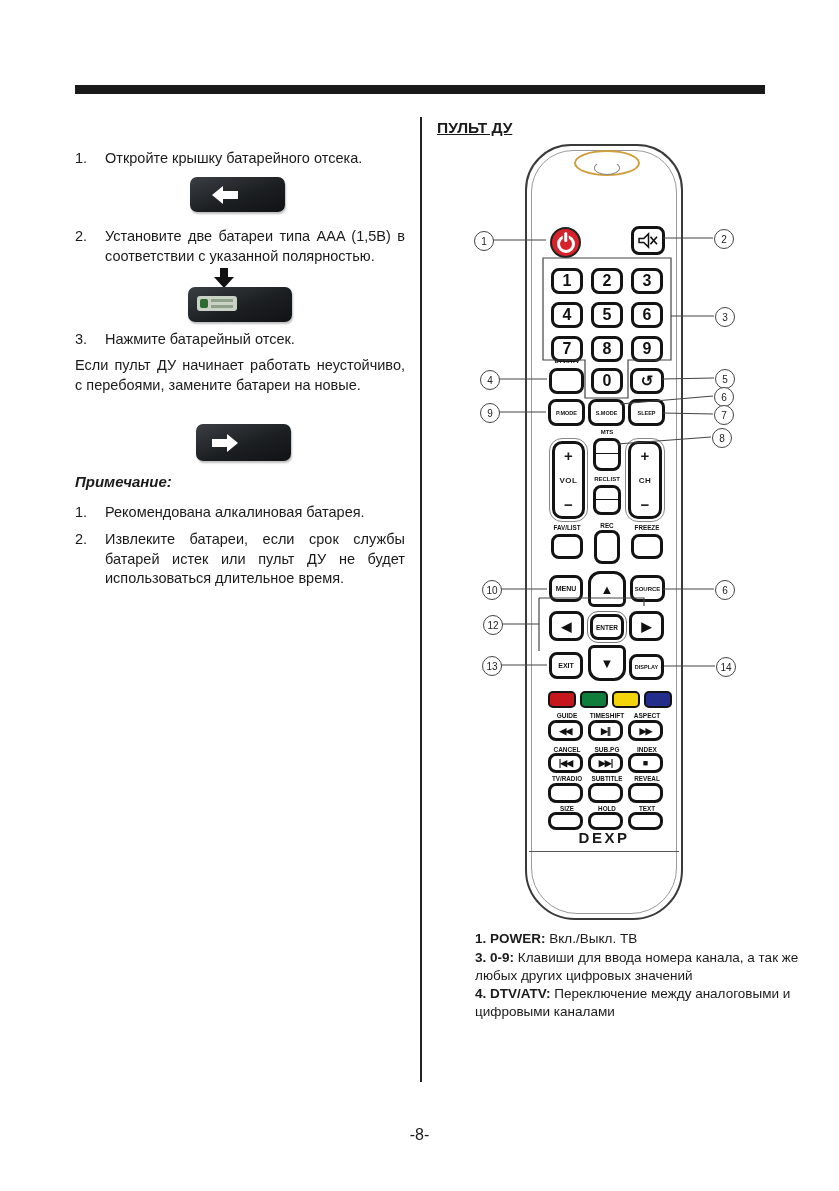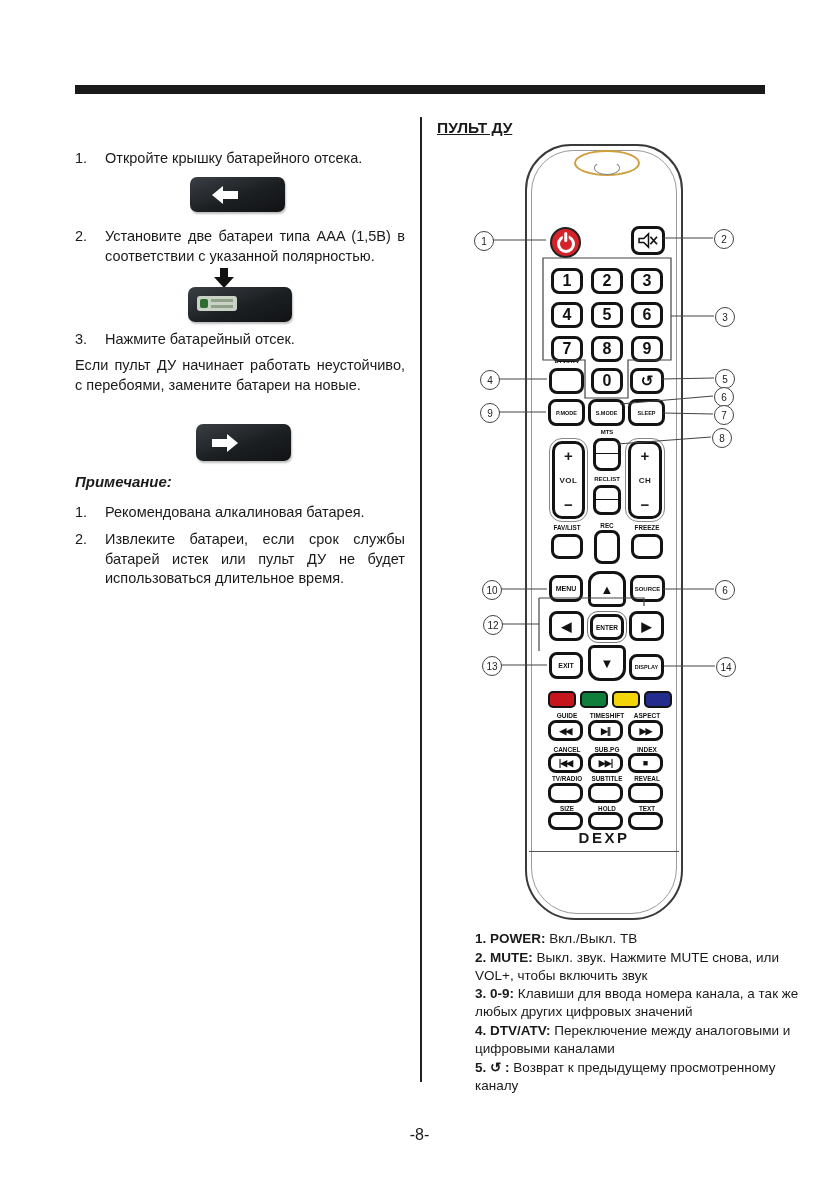--- a/index.html
+++ b/index.html
@@ -299,20 +299,18 @@
   <div class="callout" style="left:712px;top:428px;">8</div>
   <div class="callout" style="left:480px;top:403px;">9</div>
   <div class="callout" style="left:482px;top:580px;">10</div>
   <div class="callout" style="left:715px;top:580px;">6</div>
   <div class="callout" style="left:483px;top:615px;">12</div>
   <div class="callout" style="left:482px;top:656px;">13</div>
   <div class="callout" style="left:716px;top:657px;">14</div>
 
   <div class="abs desc">
     <p><span class="b">1.</span> <span class="b">POWER:</span> <span>Вкл./Выкл. ТВ</span></p>
-    <p><span class="b">2.</span> <span class="b">MUTE:</span> <span>Выкл. звук. Нажмите MUTE снова, или VOL+, чтобы включить звук</span></p>
     <p><span class="b">3.</span> <span class="b">0-9:</span> <span>Клавиши для ввода номера канала, а так же любых других цифровых значений</span></p>
     <p><span class="b">4.</span> <span class="b">DTV/ATV:</span> <span>Переключение между аналоговыми и цифровыми каналами</span></p>
-    <p><span class="b">5.</span> <span class="b">↺ :</span> <span>Возврат к предыдущему просмотренному каналу</span></p>
   </div>
 
   <div class="abs pageno">-8-</div>
 </div>
 
 </body></html>

